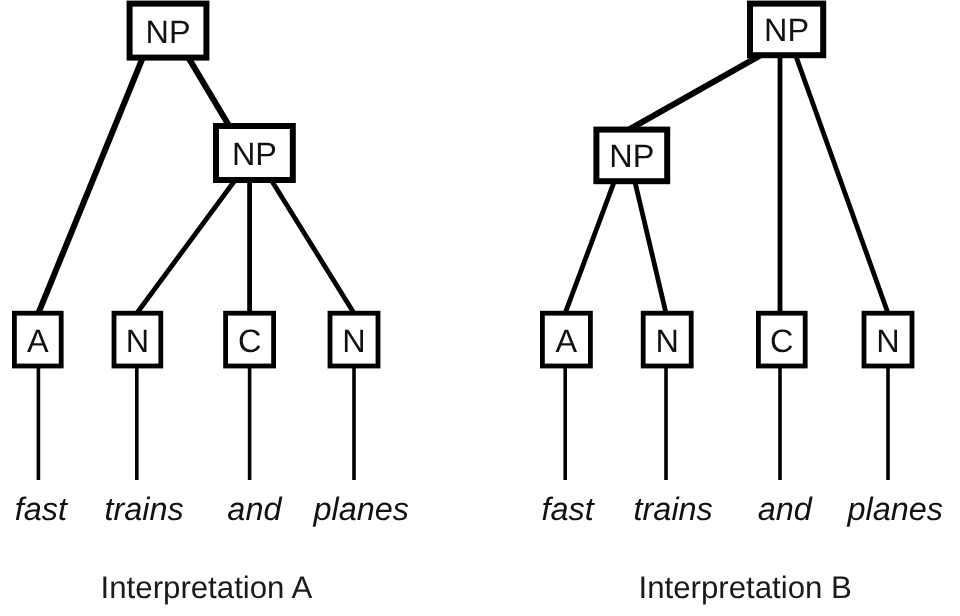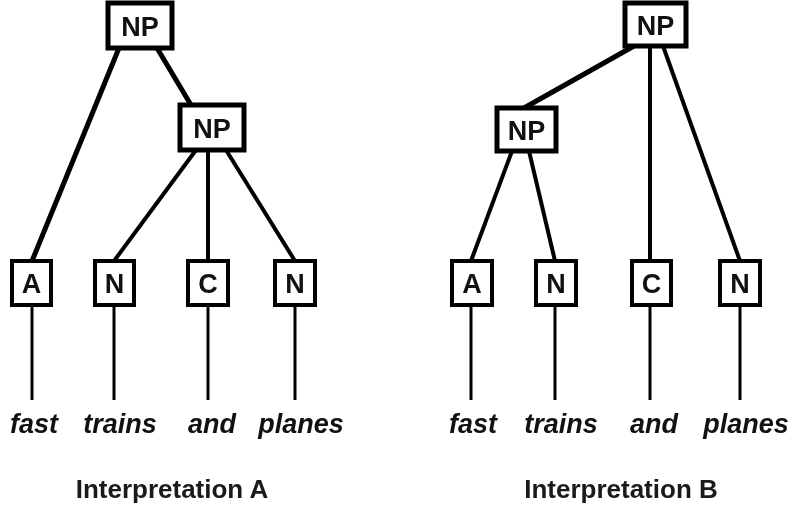--- a/index.html
+++ b/index.html
@@ -12,21 +12,20 @@
     height: 513px;
     font-family: "Liberation Sans", sans-serif;
     color: #000000;
     overflow: hidden;
   }
   #canvas {
     position: relative;
     width: 800px;
     height: 513px;
     background: #ffffff;
-    font-weight: bold;
   }
   svg.tree-layer {
     position: absolute;
     left: 0;
     top: 0;
     width: 800px;
     height: 513px;
   }
   .edge {
     stroke: #000000;

